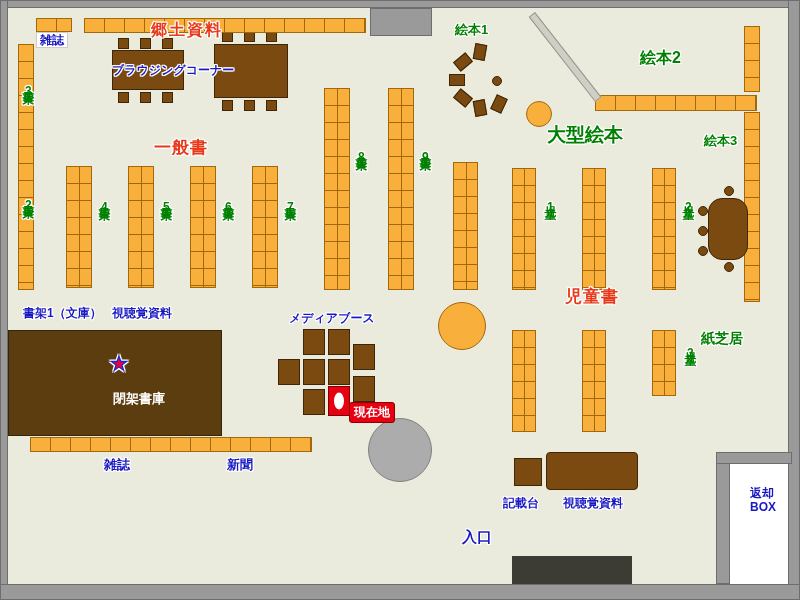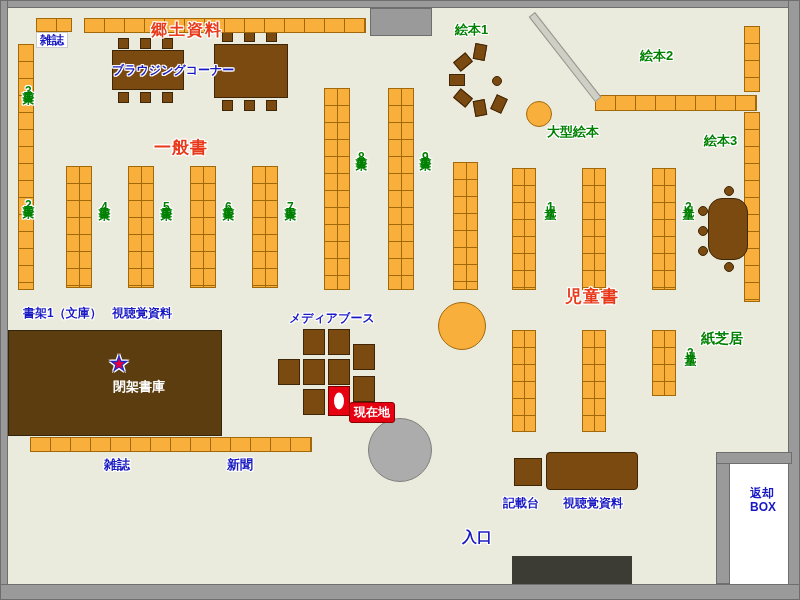--- a/index.html
+++ b/index.html
@@ -151,34 +151,34 @@
   <div class="lbl green vert" style="left:21px;top:80px;">書架3</div>
   <div class="lbl green vert" style="left:21px;top:194px;">書架2</div>
   <div class="lbl green vert" style="left:97px;top:196px;">書架4</div>
   <div class="lbl green vert" style="left:159px;top:196px;">書架5</div>
   <div class="lbl green vert" style="left:221px;top:196px;">書架6</div>
   <div class="lbl green vert" style="left:283px;top:196px;">書架7</div>
   <div class="lbl green vert" style="left:354px;top:146px;">書架8</div>
   <div class="lbl green vert" style="left:418px;top:146px;">書架9</div>
 
   <div class="lbl green" style="left:455px;top:22px;font-size:13px;">絵本1</div>
-  <div class="lbl green" style="left:640px;top:48px;font-size:13px;">絵本2</div>
-  <div class="lbl green" style="left:547px;top:124px;font-size:13px;">大型絵本</div>
+  <div class="lbl green" style="left:640px;top:48px;font-size:16px;">絵本2</div>
+  <div class="lbl green" style="left:547px;top:124px;font-size:19px;">大型絵本</div>
   <div class="lbl green" style="left:704px;top:133px;font-size:13px;">絵本3</div>
 
   <div class="lbl green vert" style="left:543px;top:196px;">児童1</div>
   <div class="lbl green vert" style="left:681px;top:196px;">児童2</div>
   <div class="lbl green vert" style="left:683px;top:342px;">児童3</div>
   <div class="lbl red big" style="left:565px;top:287px;">児童書</div>
   <div class="lbl green" style="left:701px;top:330px;font-size:14px;">紙芝居</div>
 
   <div class="lbl blue" style="left:23px;top:306px;">書架1（文庫）</div>
   <div class="lbl blue" style="left:112px;top:306px;">視聴覚資料</div>
   <div class="lbl blue" style="left:289px;top:311px;text-align:right;">メディアブース</div>
-  <div class="lbl white" style="left:85px;top:379px;font-size:13px;padding-left:28px;">閉架書庫</div>
+  <div class="lbl white" style="left:85px;top:391px;font-size:13px;padding-left:28px;">閉架書庫</div>
   <div class="cur-chip" style="left:349px;top:402px;">現在地</div>
 
   <div class="lbl blue" style="left:104px;top:457px;font-size:13px;">雑誌</div>
   <div class="lbl blue" style="left:227px;top:457px;font-size:13px;">新聞</div>
   <div class="lbl blue" style="left:503px;top:496px;">記載台</div>
   <div class="lbl blue" style="left:563px;top:496px;">視聴覚資料</div>
   <div class="lbl blue pre" style="left:730px;top:486px;width:58px;white-space:pre-line;">返却
 BOX</div>
   <div class="lbl blue mid" style="left:462px;top:528px;">入口</div>
 

